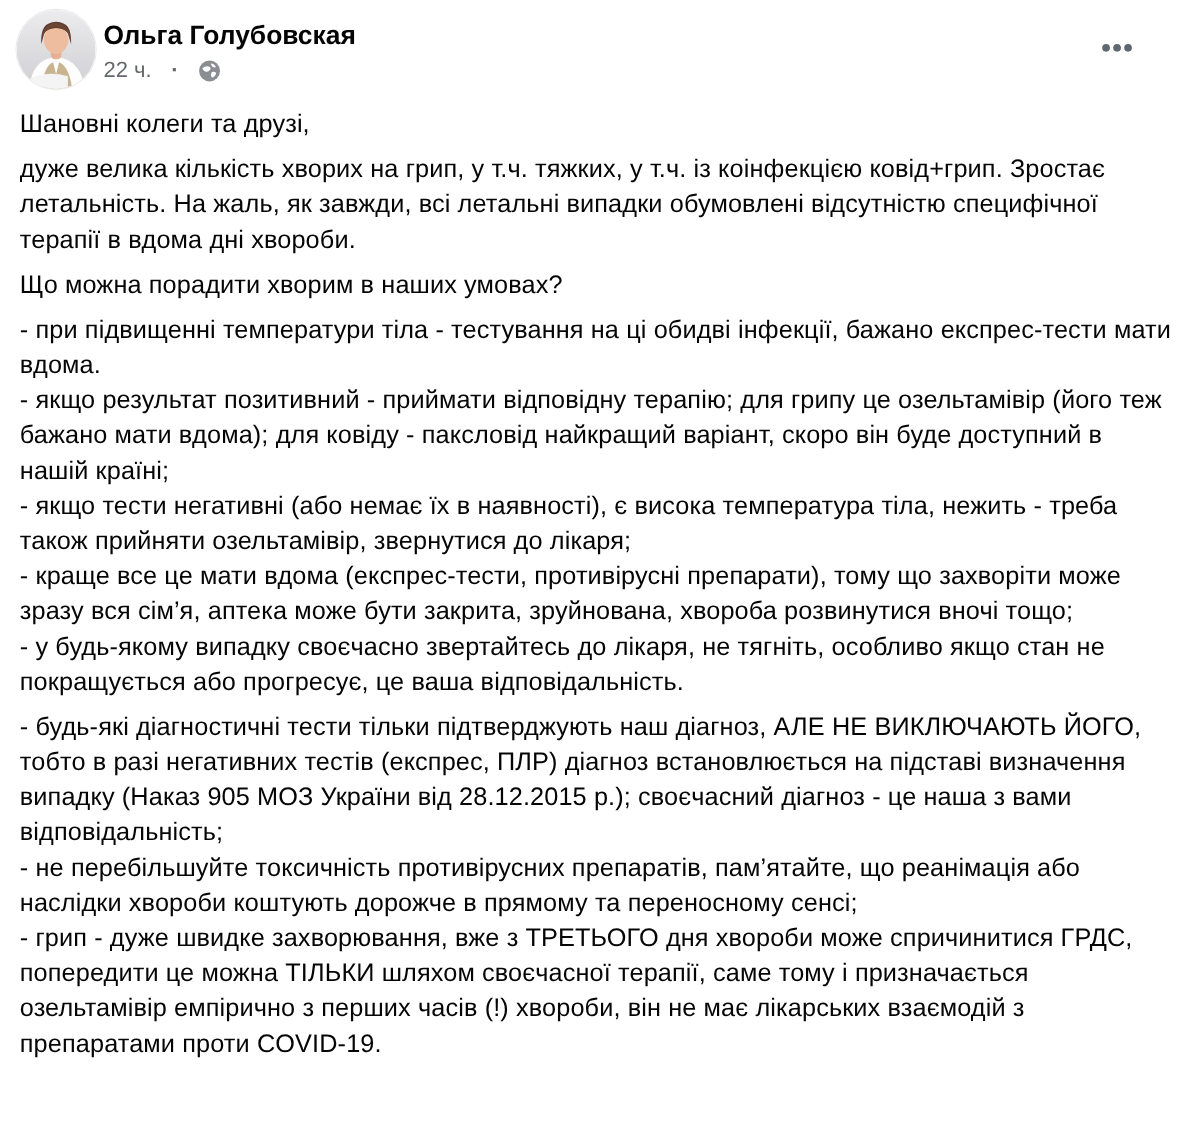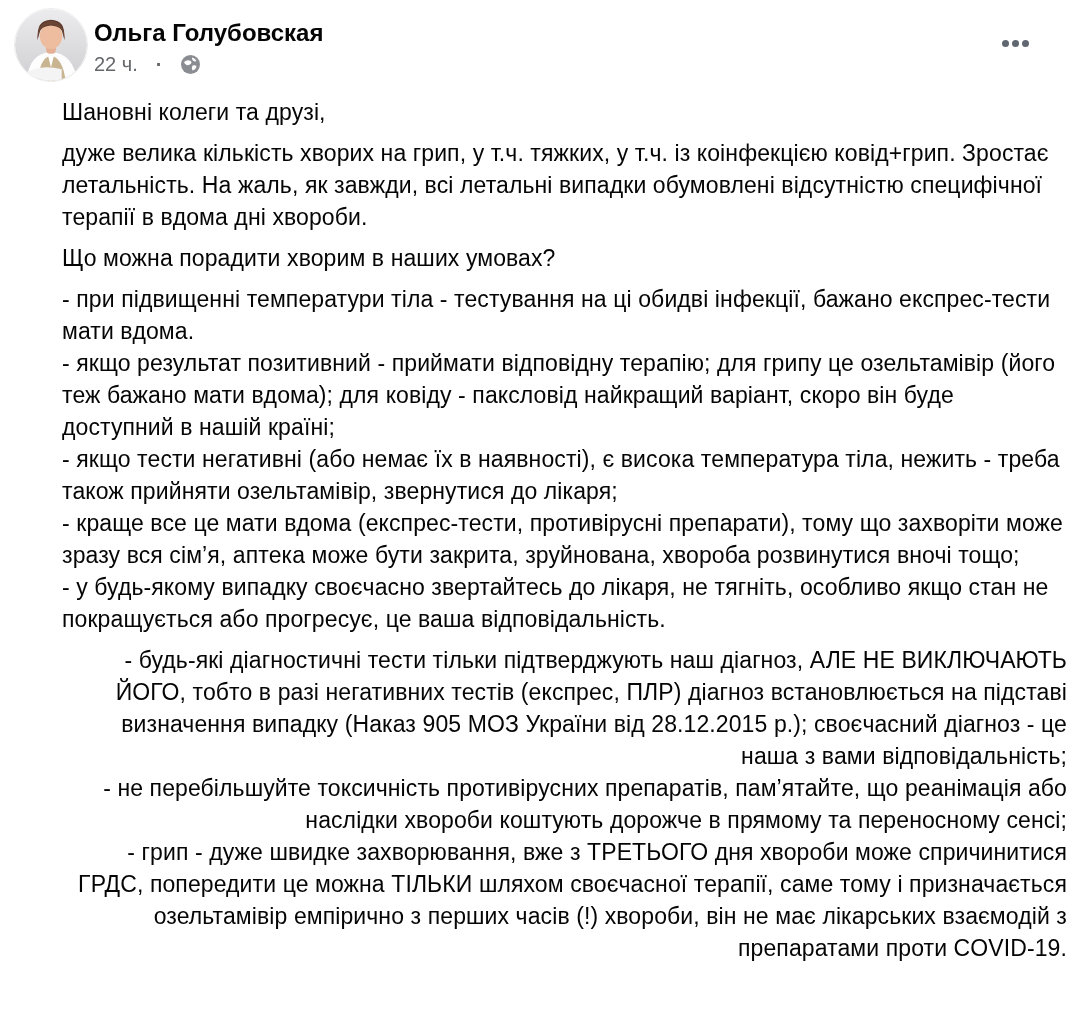--- a/index.html
+++ b/index.html
@@ -67,31 +67,30 @@
     cursor: pointer;
     border-radius: 6px;
   }
   .menu-dot {
     width: 7px; height: 7px;
     border-radius: 50%;
     background: #606770;
   }
   .post-body {
     padding: 14px 4px 16px 18px;
-    margin-left: 44px;
   }
   .post-paragraph {
     font-size: 23px;
     line-height: 32px;
     letter-spacing: 0.1px;
     color: #050505;
     white-space: pre-line;
     margin-bottom: 9px;
   }
-  .post-paragraph:last-child { margin-bottom: 0; text-align: right; }
+  .post-paragraph:last-child { margin-bottom: 0; }
 </style>
 </head>
 <body>
 
 <div class="post">
 
   <div class="post-header">
 
     <div class="avatar">
       <svg viewBox="0 0 74 74" xmlns="http://www.w3.org/2000/svg">

